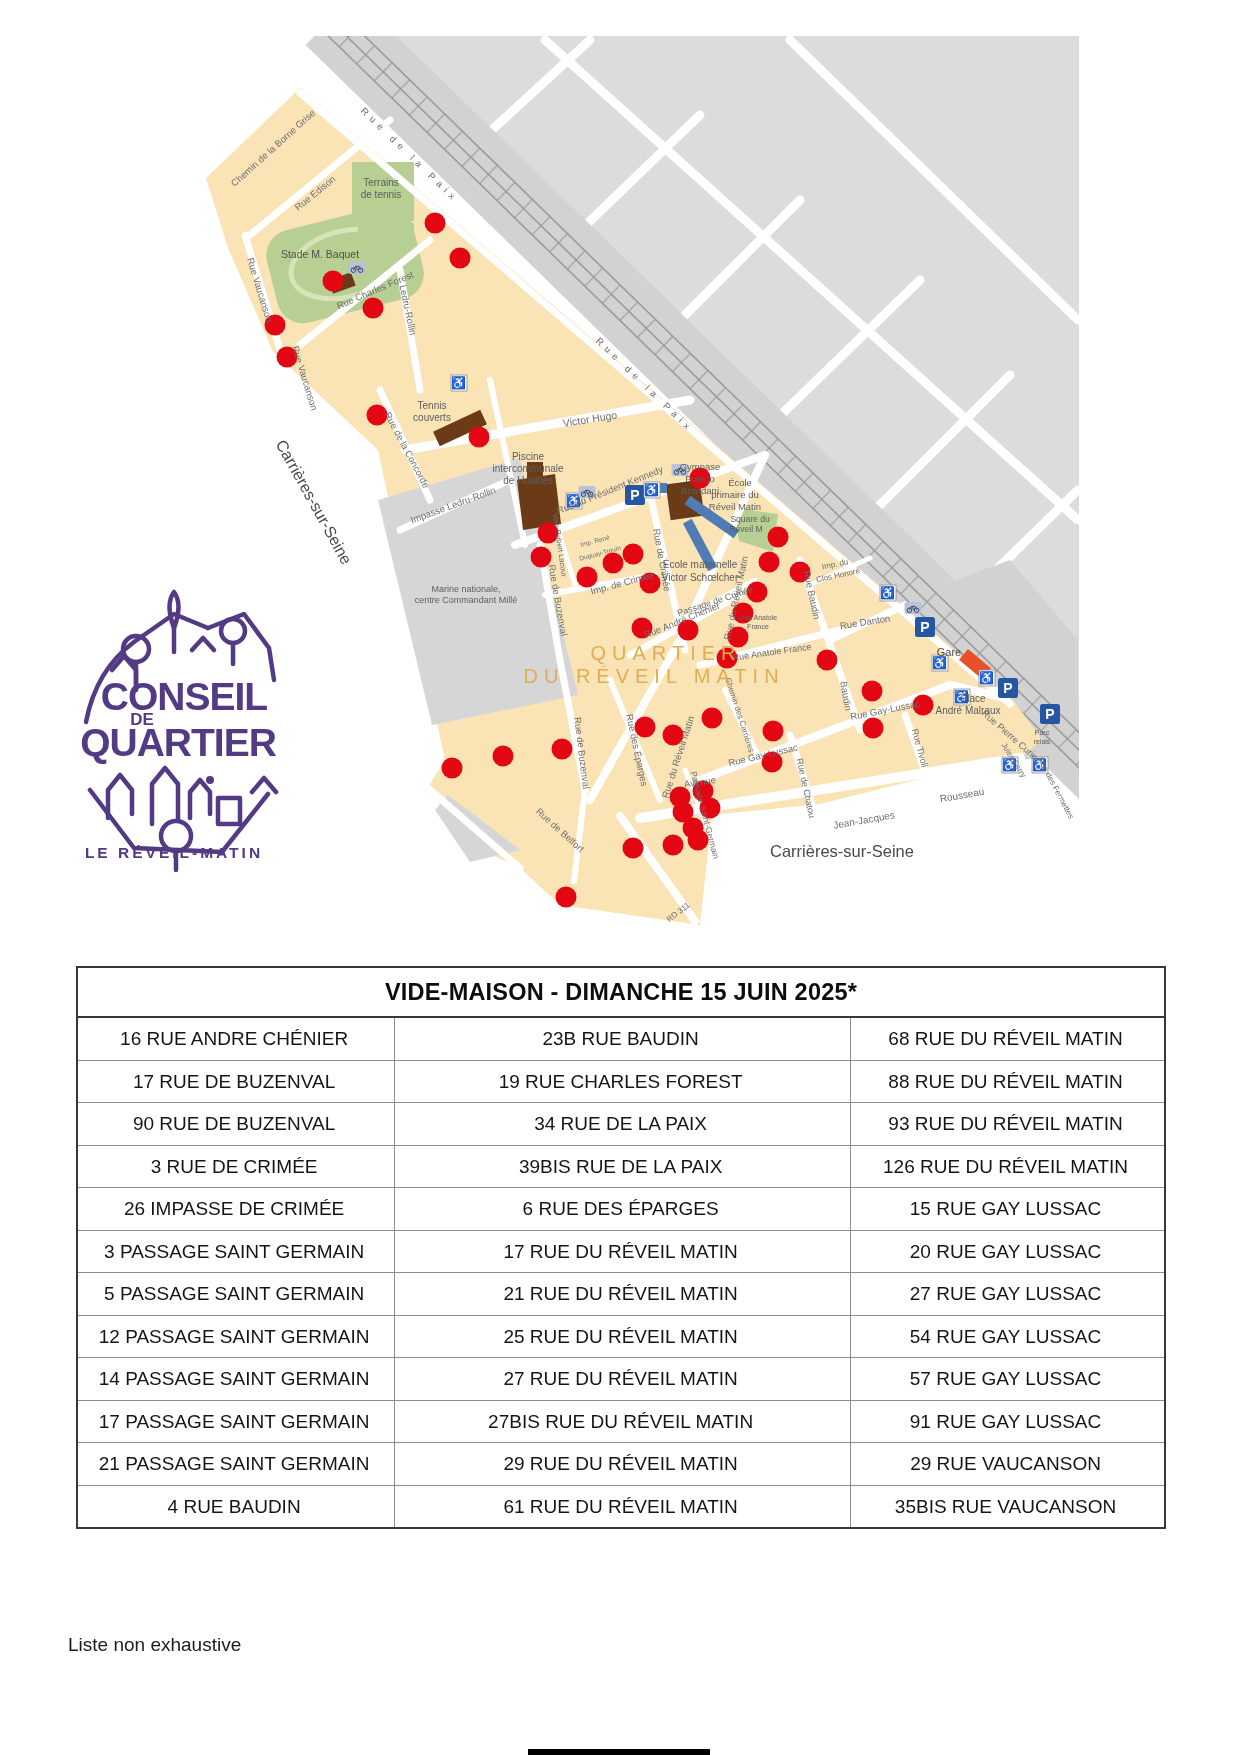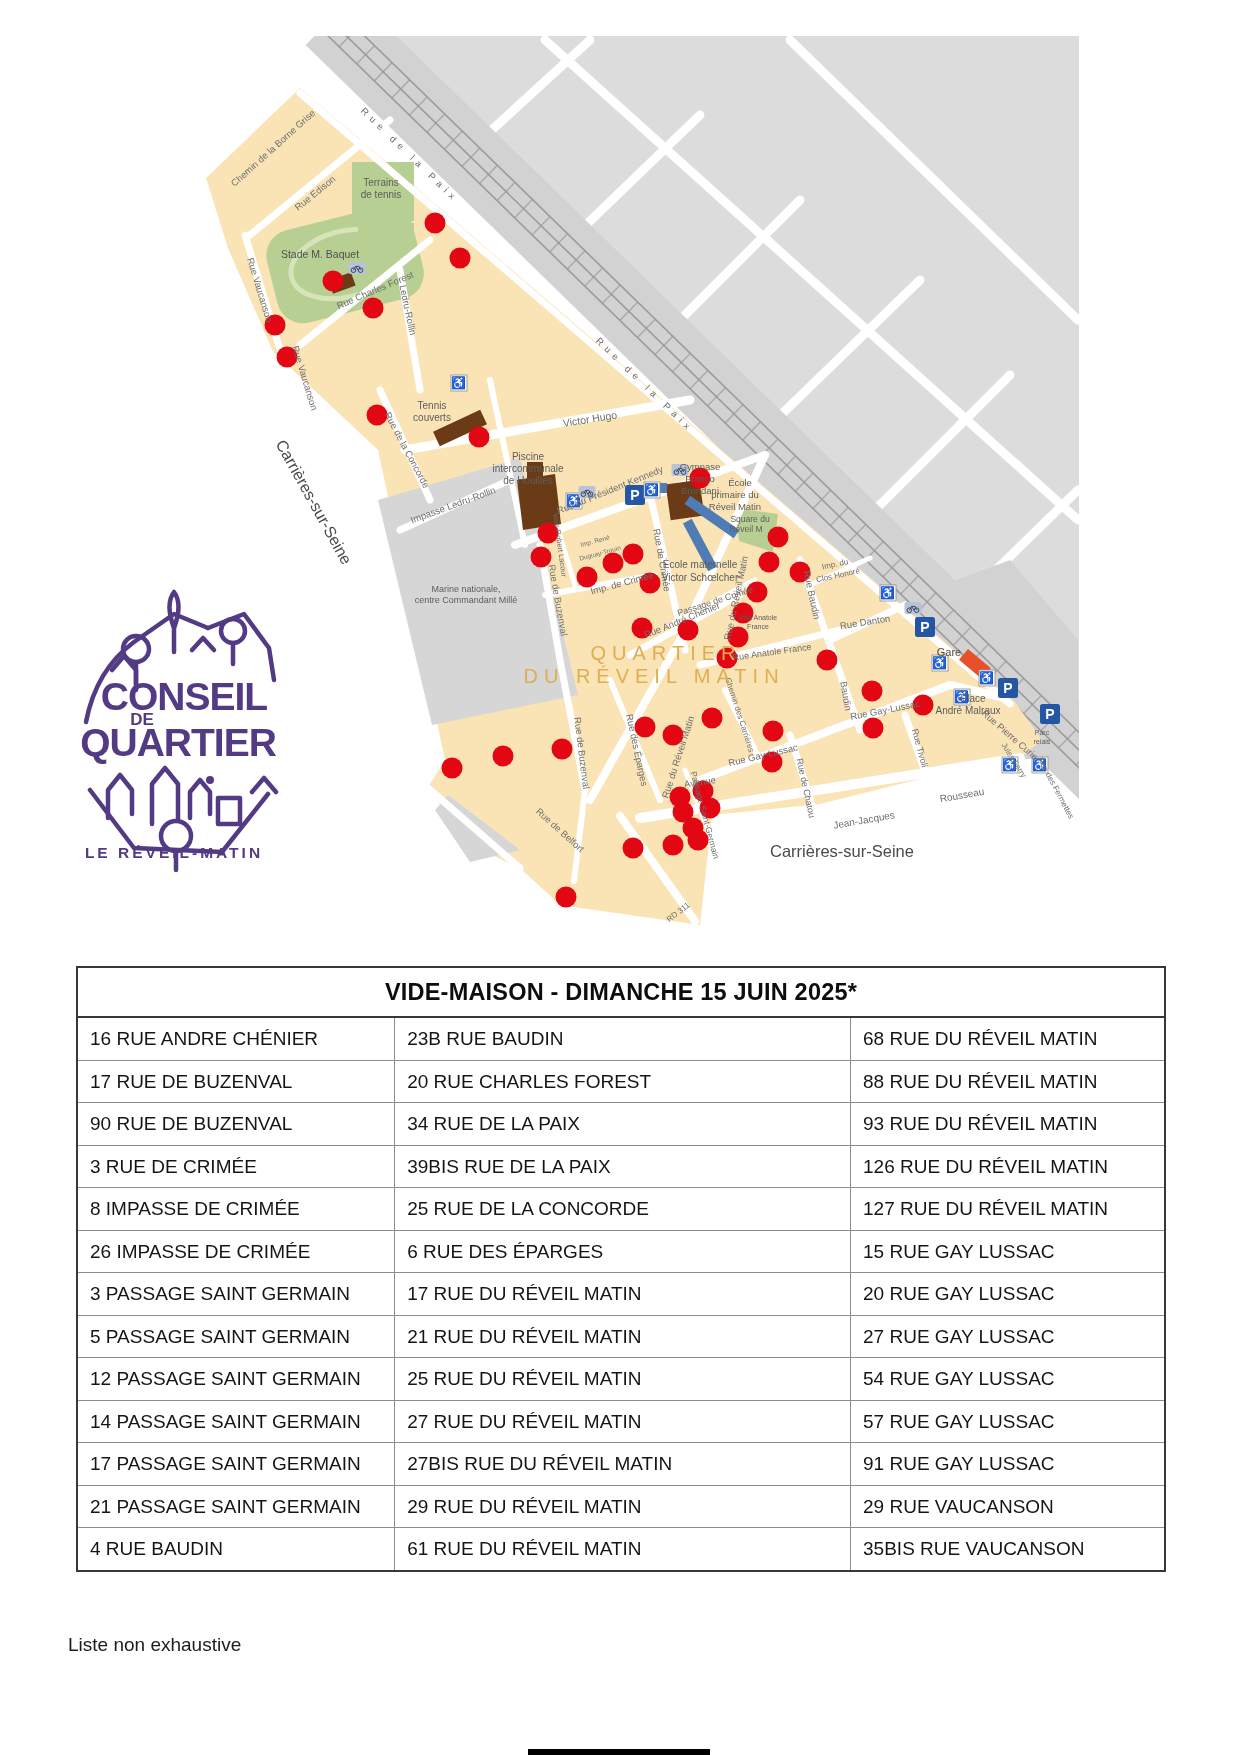--- a/index.html
+++ b/index.html
@@ -16,21 +16,21 @@
   .logo-wrap{position:absolute;left:72px;top:552px;width:210px;height:330px;}
   .addr-table{position:absolute;left:76px;top:966px;width:1090px;}
   table{border-collapse:collapse;width:100%;table-layout:fixed;}
   table{border:2.5px solid #383838;}
   th{
     border-bottom:2.5px solid #383838;height:46px;font-size:23.5px;font-weight:bold;
     text-align:center;color:#0d0d0d;letter-spacing:0.2px;
   }
   td{
     border:1.5px solid #8d8d8d;height:41.5px;font-size:19px;color:#151515;
-    padding:0 16px 0 12px;white-space:nowrap;vertical-align:middle;line-height:1;
+    padding:0 16px 0 12px;white-space:nowrap;vertical-align:middle;line-height:1;text-align:center;
   }
   .footnote{position:absolute;left:68px;top:1634px;font-size:19px;color:#1c1c1c;text-align:center;}
   .page-edge-bar{position:absolute;left:528px;top:1749px;width:182px;height:6px;background:#000;}
   svg text{font-family:"Liberation Sans", sans-serif;}
 </style>
 </head>
 <body style="--beige: #fae4b6; --block: #dcdcdc; --rail: #d2d2d2; --green: #b7cf92; --brown: #6b3a16; --blue: #4f7cb5; --gare: #e8502a; --purple: #533a84; --gold: #dfae54; --dot: #e30613;">
 
 <div class="map-wrap">
 <svg viewBox="0 0 880 889" width="880" height="889">
@@ -361,39 +361,34 @@
         </tr>
     </thead>
     <tbody id="addr-body">
         <tr>
           <td>16 RUE ANDRE CHÉNIER</td>
           <td>23B RUE BAUDIN</td>
           <td>68 RUE DU RÉVEIL MATIN</td>
         </tr>
         <tr>
           <td>17 RUE DE BUZENVAL</td>
-          <td>20 RUE CHARLES FOREST</td>
+          <td>19 RUE CHARLES FOREST</td>
           <td>88 RUE DU RÉVEIL MATIN</td>
         </tr>
         <tr>
           <td>90 RUE DE BUZENVAL</td>
           <td>34 RUE DE LA PAIX</td>
           <td>93 RUE DU RÉVEIL MATIN</td>
         </tr>
         <tr>
           <td>3 RUE DE CRIMÉE</td>
           <td>39BIS RUE DE LA PAIX</td>
           <td>126 RUE DU RÉVEIL MATIN</td>
         </tr>
         <tr>
-          <td>8 IMPASSE DE CRIMÉE</td>
-          <td>25 RUE DE LA CONCORDE</td>
-          <td>127 RUE DU RÉVEIL MATIN</td>
-        </tr>
-        <tr>
           <td>26 IMPASSE DE CRIMÉE</td>
           <td>6 RUE DES ÉPARGES</td>
           <td>15 RUE GAY LUSSAC</td>
         </tr>
         <tr>
           <td>3 PASSAGE SAINT GERMAIN</td>
           <td>17 RUE DU RÉVEIL MATIN</td>
           <td>20 RUE GAY LUSSAC</td>
         </tr>
         <tr>

